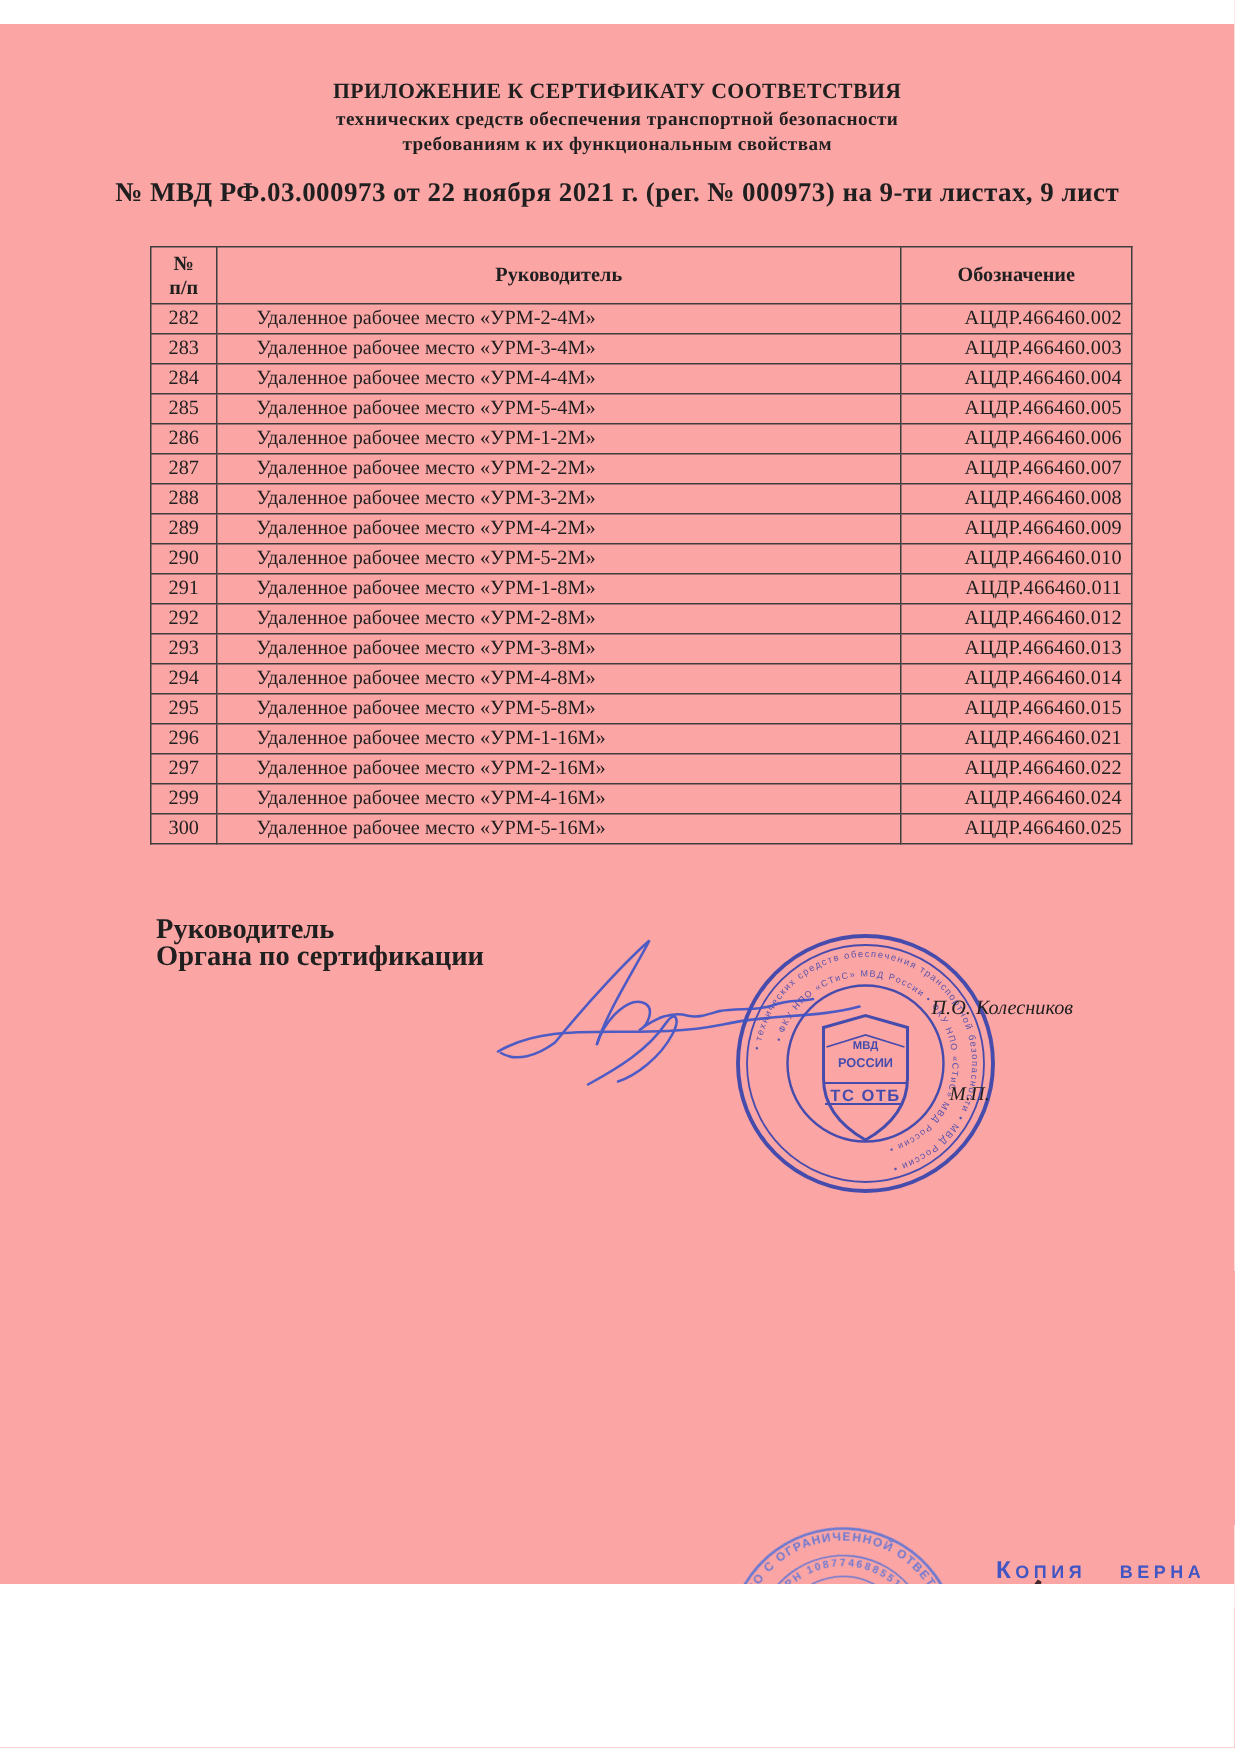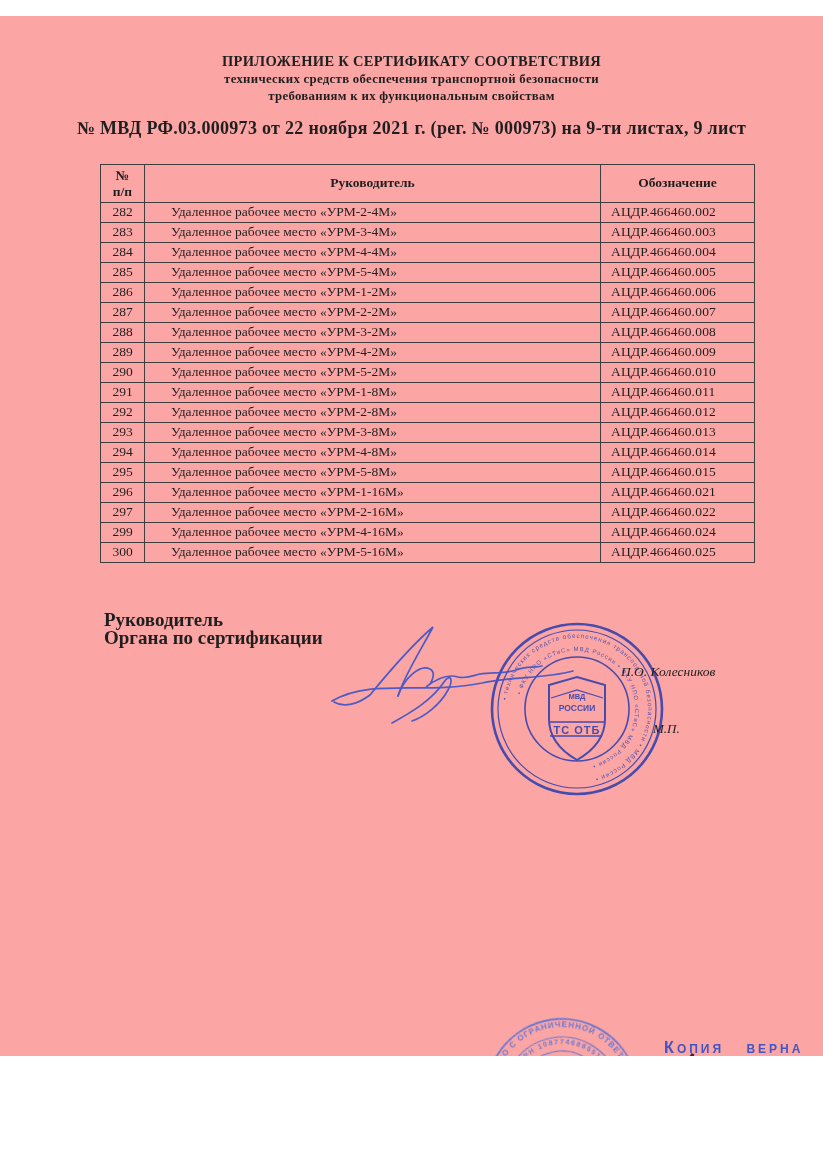--- a/index.html
+++ b/index.html
@@ -25,26 +25,26 @@
   #cert-table col.w-name{width:456px;}
   #cert-table col.w-code{width:154px;}
   #cert-table th,#cert-table td{
     border:1.4px solid #3e3e3e;padding:1px 6px;overflow:hidden;white-space:nowrap;
   }
   #cert-table th{font-weight:700;text-align:center;padding:2px 4px;}
   #cert-table thead tr{height:38px;}
   #cert-table tbody tr{height:20px;}
   #cert-table td.c-num{text-align:center;padding:1px 2px;}
   #cert-table td.c-name{text-align:left;padding-left:26px;}
-  #cert-table td.c-code{text-align:left;padding-left:10px;letter-spacing:.2px;}
+  #cert-table td.c-code{text-align:right;padding-left:10px;letter-spacing:.2px;}
   .th-num-line{display:block;line-height:1.15;}
   
   .role-label{left:104px;top:595px;font-size:19px;font-weight:700;line-height:18px;}
   .signer-name{left:621px;top:648px;font-size:13.5px;font-weight:400;font-style:italic;z-index:6;}
-  .seal-mark{left:653px;top:705px;font-size:13px;font-style:italic;z-index:6;}
+  .seal-mark{left:633px;top:705px;font-size:13px;font-style:italic;z-index:6;}
   .sig-svg{z-index:5;}
   .stamp-svg{z-index:4;}
   
   .copy-line{position:absolute;font-family:"Liberation Sans","DejaVu Sans",sans-serif;
     font-weight:700;color:#4156c2;z-index:3;white-space:nowrap;}
   .copy-line::first-letter{font-size:1.35em;}
   #copy1{left:664px;top:1022px;font-size:12px;letter-spacing:3px;word-spacing:16px;}
   #copy2{left:627px;top:1046px;font-size:11.5px;letter-spacing:1.2px;word-spacing:10px;}
   #copy3{left:708px;top:1061px;font-size:12.5px;letter-spacing:.8px;}
   

